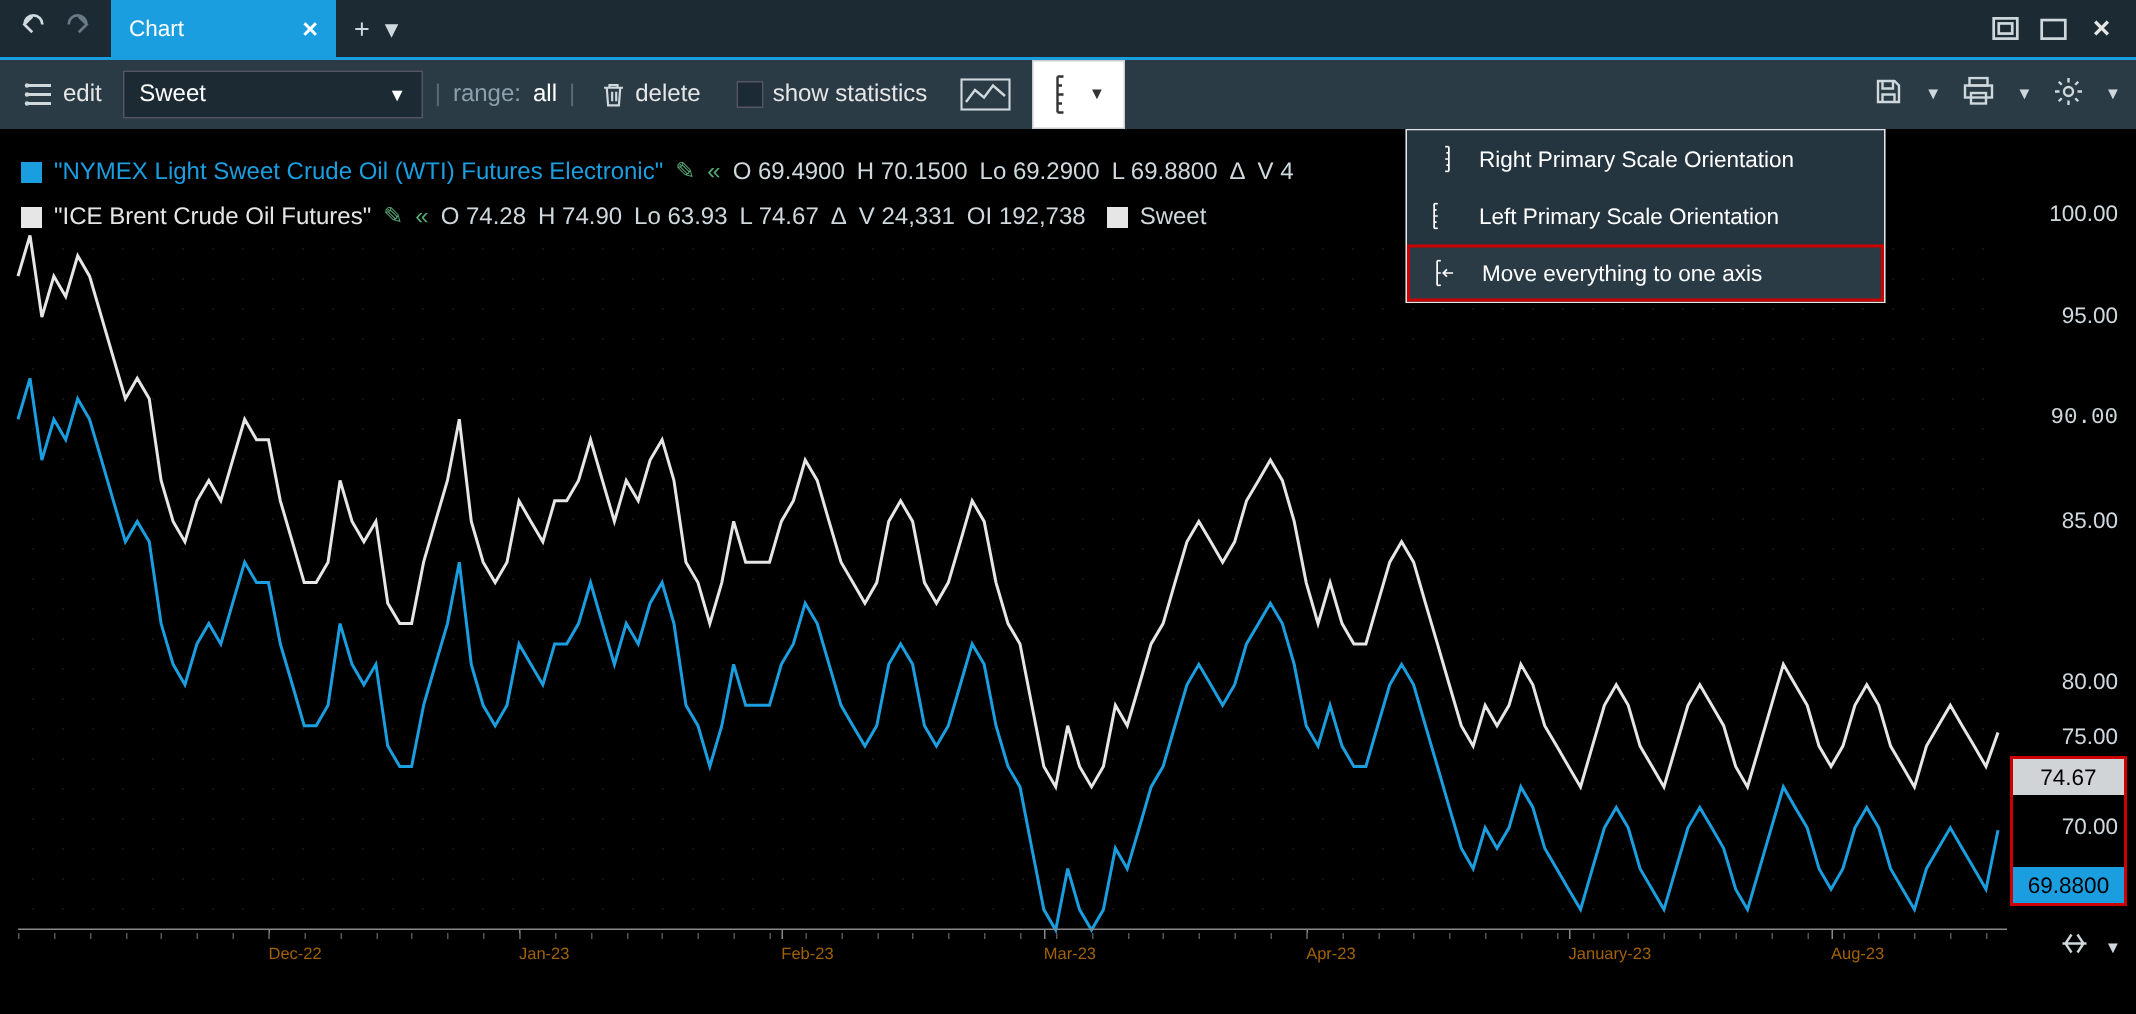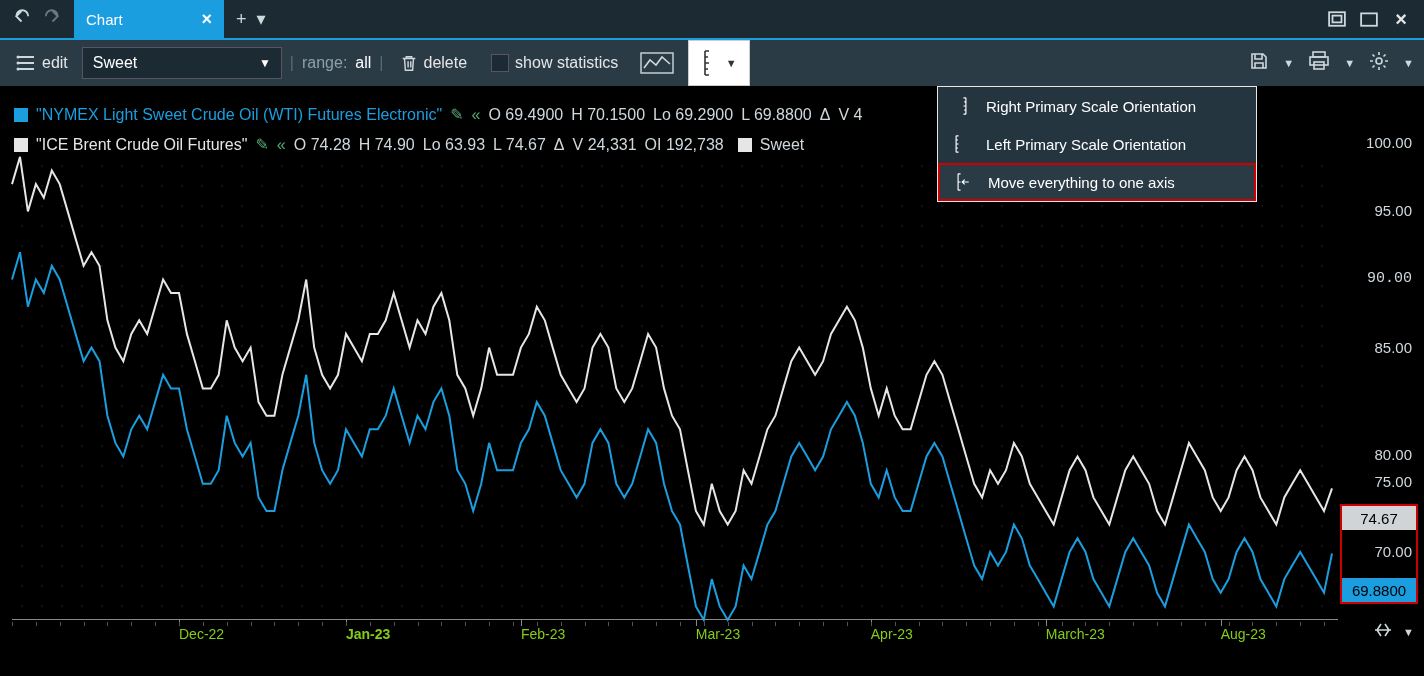--- a/index.html
+++ b/index.html
@@ -107,21 +107,21 @@
     font-size:16px;
     line-height:30px;
   }
   .legend .row { display:flex; align-items:center; gap:8px; white-space:nowrap;}
   .legend .sw { width:14px;height:14px;}
   .legend .blue { color:#1b9ee0; }
   .legend .white { color:#e6e6e6; }
   .legend .light { color:#cfd8dd; }
   svg.plot { position:absolute; top:0; left:0; }
   .y-tick { position:absolute; right:12px; font-size:15px; color:#cfd8dd; text-align:right;}
-  .x-tick { position:absolute; bottom:4px; font-size:14px; color:#84cc16;}
+  .x-tick { position:absolute; bottom:4px; font-size:11px; color:#a16207;}
   .x-axis-line { position:absolute; left:12px; right:86px; bottom:26px; height:1px; background:#888;}
   .x-tickmark{position:absolute;bottom:20px;width:1px;height:6px;background:#888;}
   .x-tickmark.small{height:4px;background:#555;}
   .price-tag {
     position:absolute; right:8px;
     width:74px; height:24px;
     display:flex;align-items:center;justify-content:center;
     font-size:15px;
   }
   .price-tag.white { background:#d0d4d7; color:#000; top:420px;}
@@ -296,35 +296,35 @@
       <path d="M12.0 193.5 L20.0 166.2 L27.9 220.7 L35.9 193.5 L43.8 207.1 L51.8 179.8 L59.7 193.5 L67.7 220.7 L75.6 247.9 L83.6 275.2 L91.5 261.6 L99.5 275.2 L107.4 329.7 L115.4 356.9 L123.3 370.5 L131.3 343.3 L139.2 329.7 L147.2 343.3 L155.1 316.1 L163.1 288.8 L171.0 302.4 L179.0 302.4 L186.9 343.3 L194.9 370.5 L202.8 397.8 L210.8 397.8 L218.7 384.2 L226.7 329.7 L234.7 356.9 L242.6 370.5 L250.6 356.9 L258.5 411.4 L266.5 425.0 L274.4 425.0 L282.4 384.2 L290.3 356.9 L298.3 329.7 L306.2 288.8 L314.2 356.9 L322.1 384.2 L330.1 397.8 L338.0 384.2 L346.0 343.3 L353.9 356.9 L361.9 370.5 L369.8 343.3 L377.8 343.3 L385.7 329.7 L393.7 302.4 L401.6 329.7 L409.6 356.9 L417.5 329.7 L425.5 343.3 L433.4 316.1 L441.4 302.4 L449.3 329.7 L457.3 384.2 L465.3 397.8 L473.2 425.0 L481.2 397.8 L489.1 356.9 L497.1 384.2 L505.0 384.2 L513.0 384.2 L520.9 356.9 L528.9 343.3 L536.8 316.1 L544.8 329.7 L552.7 356.9 L560.7 384.2 L568.6 397.8 L576.6 411.4 L584.5 397.8 L592.5 356.9 L600.4 343.3 L608.4 356.9 L616.3 397.8 L624.3 411.4 L632.2 397.8 L640.2 370.5 L648.1 343.3 L656.1 356.9 L664.0 397.8 L672.0 425.0 L680.0 438.6 L687.9 479.5 L695.9 520.4 L703.8 534.0 L711.8 493.1 L719.7 520.4 L727.7 534.0 L735.6 520.4 L743.6 479.5 L751.5 493.1 L759.5 465.9 L767.4 438.6 L775.4 425.0 L783.3 397.8 L791.3 370.5 L799.2 356.9 L807.2 370.5 L815.1 384.2 L823.1 370.5 L831.0 343.3 L839.0 329.7 L846.9 316.1 L854.9 329.7 L862.8 356.9 L870.8 397.8 L878.7 411.4 L886.7 384.2 L894.7 411.4 L902.6 425.0 L910.6 425.0 L918.5 397.8 L926.5 370.5 L934.4 356.9 L942.4 370.5 L950.3 397.8 L958.3 425.0 L966.2 452.3 L974.2 479.5 L982.1 493.1 L990.1 465.9 L998.0 479.5 L1006.0 465.9 L1013.9 438.6 L1021.9 452.3 L1029.8 479.5 L1037.8 493.1 L1045.7 506.8 L1053.7 520.4 L1061.6 493.1 L1069.6 465.9 L1077.5 452.3 L1085.5 465.9 L1093.4 493.1 L1101.4 506.8 L1109.3 520.4 L1117.3 493.1 L1125.3 465.9 L1133.2 452.3 L1141.2 465.9 L1149.1 479.5 L1157.1 506.8 L1165.0 520.4 L1173.0 493.1 L1180.9 465.9 L1188.9 438.6 L1196.8 452.3 L1204.8 465.9 L1212.7 493.1 L1220.7 506.8 L1228.6 493.1 L1236.6 465.9 L1244.5 452.3 L1252.5 465.9 L1260.4 493.1 L1268.4 506.8 L1276.3 520.4 L1284.3 493.1 L1292.2 479.5 L1300.2 465.9 L1308.1 479.5 L1316.1 493.1 L1324.0 506.8 L1332.0 467.5 " fill="none" stroke="#1b9ee0" stroke-width="2"></path>
     </svg>
 
   <div class="x-axis-line"></div>
   <div id="y-ticks">
       <div class="y-tick" style="top: 48.2432px;">100.00</div>
       <div class="y-tick" style="top: 116.351px;">95.00</div>
       <div class="y-tick" style="top: 184.459px; font-family: Liberation Mono, monospace;">90.00</div>
       <div class="y-tick" style="top: 252.568px;">85.00</div>
       <div class="y-tick" style="top: 328px; margin-top: 32px;">80.00</div>
-      <div class="y-tick" style="top: 387px;">75.00</div>
+      <div class="y-tick" style="top: 397px;">75.00</div>
       <div class="y-tick" style="top: 456.892px;">70.00</div>
     </div>
   <div id="x-ticks">
       <div class="x-tick" style="left: 178.988px;">Dec-22</div>
       <div class="x-tickmark" style="left: 178.988px;"></div>
-      <div class="x-tick" style="left: 345.976px; font-weight: bold;">Jan-23</div>
+      <div class="x-tick" style="left: 345.976px;">Jan-23</div>
       <div class="x-tickmark" style="left: 345.976px;"></div>
       <div class="x-tick" style="left: 520.916px;">Feb-23</div>
       <div class="x-tickmark" style="left: 520.916px;"></div>
       <div class="x-tick" style="left: 695.855px;">Mar-23</div>
       <div class="x-tickmark" style="left: 695.855px;"></div>
       <div class="x-tick" style="left: 870.795px;">Apr-23</div>
       <div class="x-tickmark" style="left: 870.795px;"></div>
-      <div class="x-tick" style="left: 1045.73px;">March-23</div>
+      <div class="x-tick" style="left: 1045.73px;">January-23</div>
       <div class="x-tickmark" style="left: 1045.73px;"></div>
       <div class="x-tick" style="left: 1220.67px;">Aug-23</div>
       <div class="x-tickmark" style="left: 1220.67px;"></div>
       <div class="x-tickmark small" style="left: 12px;"></div>
       <div class="x-tickmark small" style="left: 35.8554px;"></div>
       <div class="x-tickmark small" style="left: 59.7108px;"></div>
       <div class="x-tickmark small" style="left: 83.5663px;"></div>
       <div class="x-tickmark small" style="left: 107.422px;"></div>
       <div class="x-tickmark small" style="left: 131.277px;"></div>
       <div class="x-tickmark small" style="left: 155.133px;"></div>

